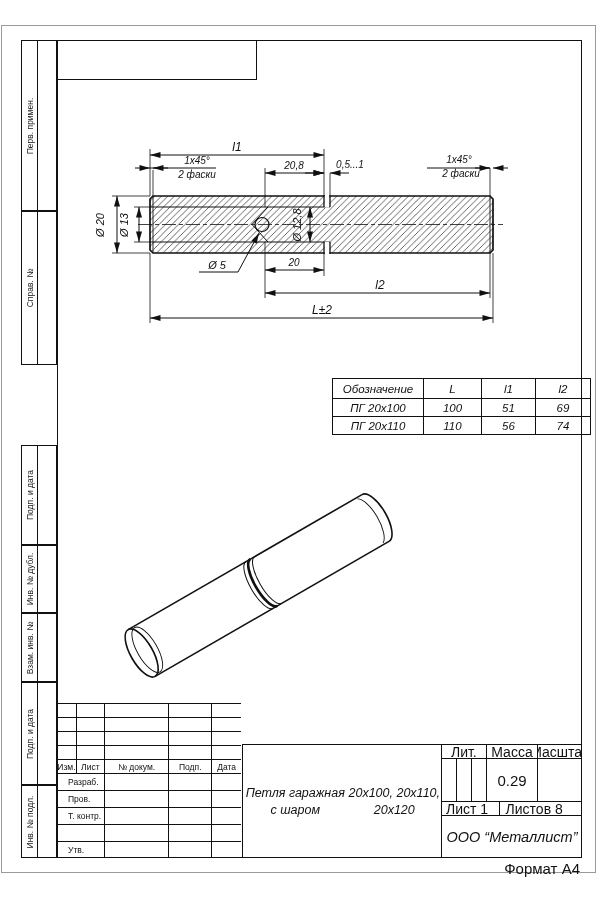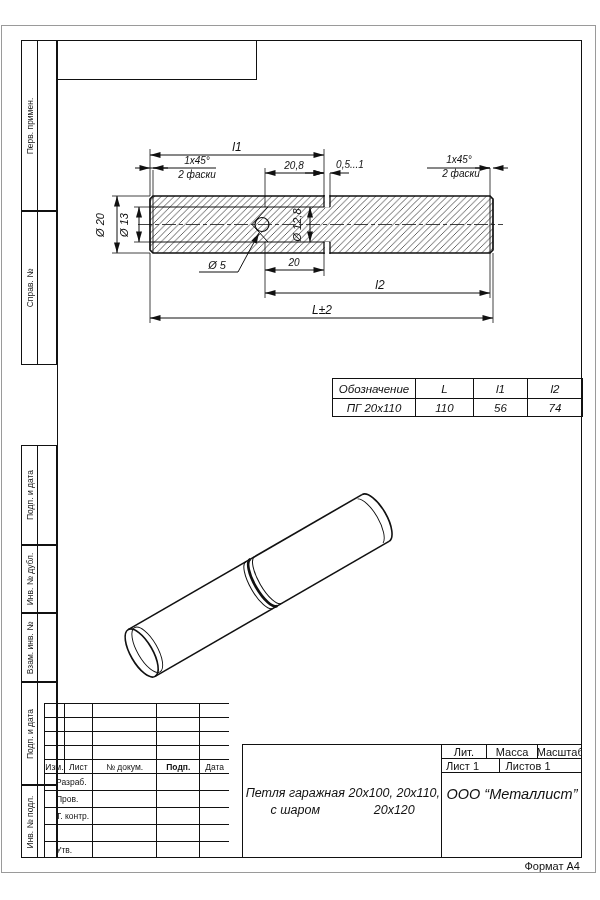--- a/index.html
+++ b/index.html
@@ -13,40 +13,40 @@
   
   .mbox { left:21px; width:36px; border:1.1px solid #111; display:flex; }
   .mbox .lab { width:16px; position:relative; border-right:1px solid #111; }
   .mbox .lab span { position:absolute; left:50%; top:50%; transform:translate(-50%,-50%) rotate(-90deg); white-space:nowrap; font-size:8.5px; color:#222; }
   .mbox .blank { flex:1; }
   
   .size-table { left:332px; top:378px; border-collapse:collapse; }
   .size-table td { border:1.2px solid #111; font-style:italic; font-size:11.5px; text-align:center; vertical-align:middle; }
   .size-table .hrow td { height:20px; }
   .size-table td { height:18px; }
-  .c0{width:83px;} .c1{width:58px;} .c2{width:54px;} .c3{width:55px;}
+  .c0{width:91px;} .c1{width:58px;} .c2{width:54px;} .c3{width:55px;}
   
-  .tb-left { left:44px; top:703px; width:185px; height:155px; border-top:1.4px solid #111; border-left:1.4px solid #111; display:flex; flex-direction:column; }
+  .tb-left { left:56px; top:703px; width:185px; height:155px; border-top:1.4px solid #111; border-left:1.4px solid #111; display:flex; flex-direction:column; }
   .tb-row { display:flex; border-bottom:1px solid #111; height:14px; }
   .tb-row.grow { flex:1; }
   .tb-row .cell { border-right:1px solid #111; height:100%; font-size:8.5px; display:flex; align-items:center; justify-content:center; overflow:hidden; white-space:nowrap; }
-  .w20{width:20px;} .w28{width:28px;} .w48{width:48px;} .w65{width:65px;} .w43{width:43px;font-weight:bold;} .w29{width:29px; border-right:none !important;}
+  .w20{width:20px;} .w28{width:28px;} .w48{width:48px;} .w65{width:65px;} .w43{width:43px;} .w29{width:29px; border-right:none !important;}
   .tb-row .lbl { justify-content:flex-start; padding-left:11px; }
   .tb-mid { left:242px; top:744px; width:199px; height:114px; border-top:1.4px solid #111; border-left:1px solid #111; display:flex; flex-direction:row; align-items:center; justify-content:center; text-align:center; font-style:italic; font-size:12.5px; line-height:17px; }
   .tb-right { left:441px; top:744px; width:141px; height:114px; border-top:1.4px solid #111; border-left:1px solid #111; display:flex; flex-direction:column; }
   .tbr-row { display:flex; border-bottom:1px solid #111; }
   .tbr-row:last-child { border-bottom:none; }
-  .tbr-cell { border-right:1px solid #111; display:flex; align-items:center; justify-content:center; font-size:11px; overflow:hidden; }
+  .tbr-cell { border-right:1px solid #111; display:flex; align-items:center; justify-content:center; font-size:14px; overflow:hidden; }
   .tbr-cell.last { border-right:none; }
   .h14{height:14px;} .h43{height:43px;} .h42{height:42px;}
   .wl45{width:45px;} .wm52{width:52px;} .ws44{width:44px;} .wlit15{width:15px;}
   .mass-val { font-size:15px; font-style:normal; }
   .sheet1{width:58px;} .sheet2{width:83px;}
   .company { flex:1; display:flex; align-items:center; justify-content:center; font-style:italic; font-size:14.5px; }
-  .format-label { left:500px; top:860px; width:80px; text-align:right; font-size:11px; color:#111; }
+  .format-label { left:500px; top:860px; width:80px; text-align:right; font-size:15px; color:#111; }
   svg text { fill:#111; }
   .dimtxt { font-style:italic; font-size:11px; text-anchor:middle; }
   .dimtxt.big { font-size:12px; }
   .dimtxt.sm { font-size:10px; }
 </style>
 </head>
 <body>
 
 <div id="root">
 
@@ -201,20 +201,26 @@
 
   <table class="abs size-table">
     <tbody>
       <tr class="hrow">
         <td class="c0">Обозначение</td>
         <td class="c1">L</td>
         <td class="c2">l1</td>
         <td class="c3">l2</td>
       </tr>
       <tr>
+        <td>ПГ  20x100</td>
+        <td>100</td>
+        <td>51</td>
+        <td>69</td>
+      </tr>
+      <tr>
         <td>ПГ  20x110</td>
         <td>110</td>
         <td>56</td>
         <td>74</td>
       </tr>
     </tbody>
   </table>
 
   <div class="abs tb-left">
     <div class="tb-row">
@@ -288,23 +294,30 @@
     <div>Петля гаражная с шаром</div>
     <div>20х100,  20х110,  20х120</div>
   </div>
 
   <div class="abs tb-right">
     <div class="tbr-row h14">
       <div class="tbr-cell wl45">Лит.</div>
       <div class="tbr-cell wm52">Масса</div>
       <div class="tbr-cell ws44 last">Масштаб</div>
     </div>
+    <div class="tbr-row h43">
+      <div class="tbr-cell wlit15"></div>
+      <div class="tbr-cell wlit15"></div>
+      <div class="tbr-cell wlit15"></div>
+      <div class="tbr-cell wm52 mass-val">0.29</div>
+      <div class="tbr-cell ws44 last"></div>
+    </div>
     <div class="tbr-row h14">
       <div class="tbr-cell sheet1" style="justify-content:flex-start;padding-left:4px;">Лист 1</div>
-      <div class="tbr-cell sheet2 last" style="justify-content:flex-start;padding-left:6px;">Листов 1</div>
+      <div class="tbr-cell sheet2 last" style="justify-content:flex-start;padding-left:6px;">Листов 8</div>
     </div>
     <div class="tbr-row h42" style="border-bottom:none;">
       <div class="company">ООО  “Металлист”</div>
     </div>
   </div>
 
   <div class="abs format-label">Формат А4</div>
 
 </div>
 

